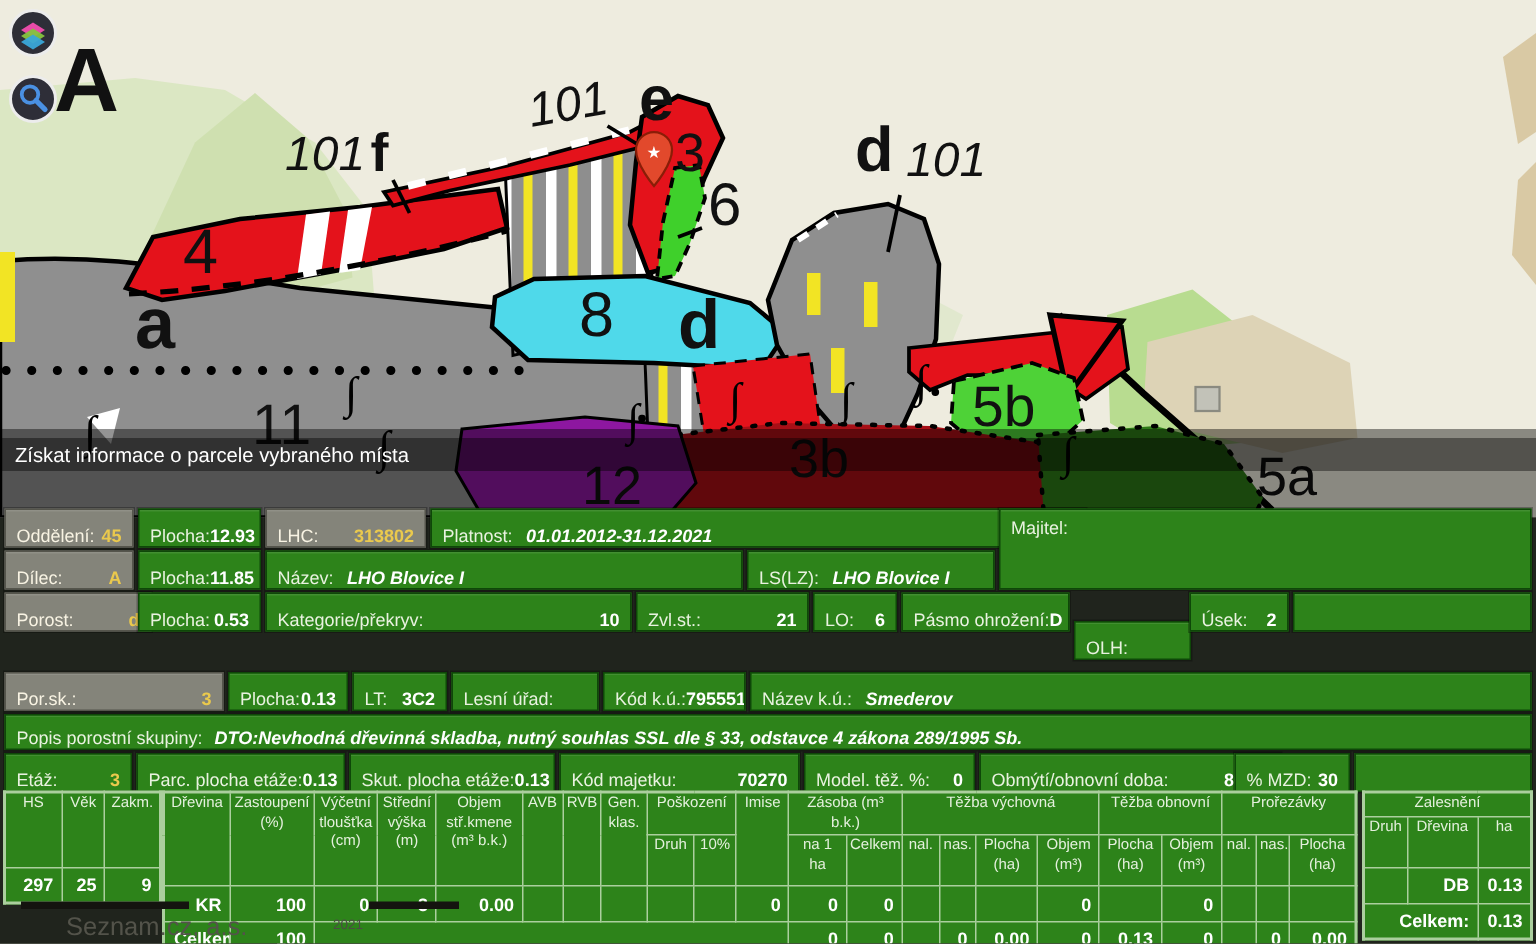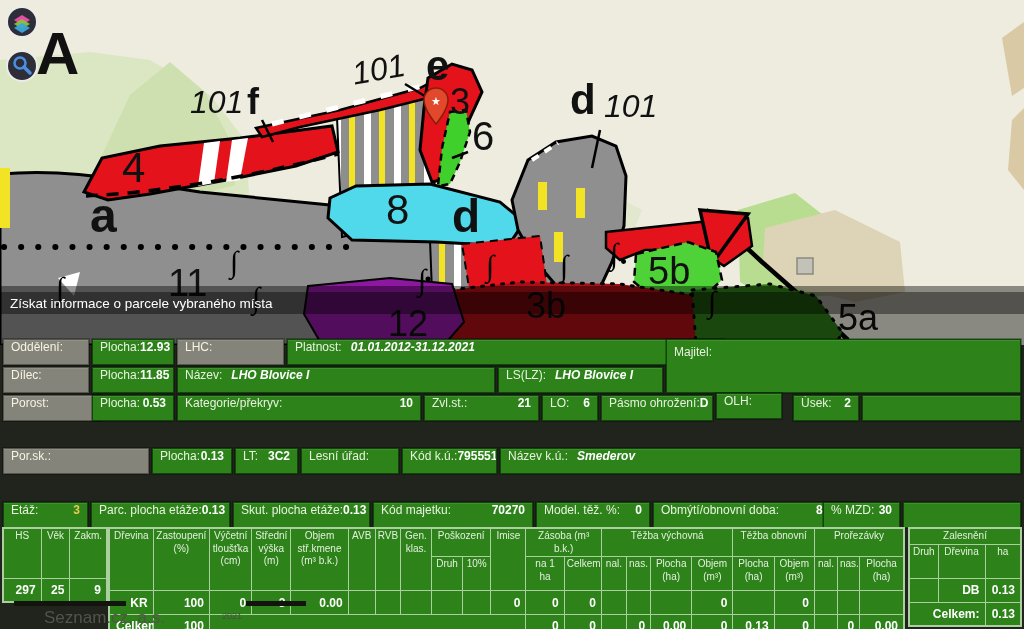--- a/index.html
+++ b/index.html
@@ -1,20 +1,20 @@
 <!DOCTYPE html>
 <html><head>
 <meta charset="utf-8">
 <style>
   html,body{margin:0;padding:0;background:#20241d;}
   .stage{position:relative;width:1024px;height:629px;overflow:hidden;background:#20241d;
          font-family:"Liberation Sans",sans-serif;}
   .map{position:absolute;left:0;top:0;}
   
-  .cell{position:absolute;height:26px;box-sizing:border-box;display:flex;align-items:flex-start;
+  .cell{position:absolute;height:26px;box-sizing:border-box;display:flex;align-items:flex-end;
         padding:0 7px;font-size:12px;background:#2d831a;border:1px solid #0e4708;
         box-shadow:inset 0 1px 0 rgba(255,255,255,.10), 0 0 0 1px rgba(0,0,0,.28);
         color:#e9f2e0;white-space:nowrap;overflow:hidden;}
   .cell.gray{background:#84847a;border-color:#55554c;color:#f8f3e3;}
   .lbl{white-space:nowrap;}
   .val{margin-left:auto;font-weight:bold;color:#ffffff;white-space:nowrap;}
   .val.inline{margin-left:9px;font-style:italic;}
   .cell.gray .val{color:#eac94d;margin-top:25px;}
   .val.gold{color:#eac94d;}
   
@@ -214,21 +214,21 @@
     <span class="val">21</span>
     </div>
   <div class="cell" style="left:542px;top:395px;width:56px">
     <span class="lbl">LO:</span>
     <span class="val">6</span>
     </div>
   <div class="cell" style="left:601px;top:395px;width:112px">
     <span class="lbl">Pásmo ohrožení:</span>
     <span class="val">D</span>
     </div>
-  <div class="cell" style="left:716px;top:393px;width:66px">
+  <div class="cell" style="left:716px;top:414px;width:78px">
     <span class="lbl">OLH:</span>
     </div>
   <div class="cell" style="left:793px;top:395px;width:66px">
     <span class="lbl">Úsek:</span>
     <span class="val">2</span>
     </div>
   <div class="cell" style="left:862px;top:395px;width:159px"></div>
 
 
   <div class="cell gray" style="left:3px;top:448px;width:146px">
@@ -248,20 +248,24 @@
     </div>
   <div class="cell" style="left:402px;top:448px;width:95px">
     <span class="lbl">Kód k.ú.:</span>
     <span class="val">795551</span>
     </div>
   <div class="cell" style="left:500px;top:448px;width:521px">
     <span class="lbl">Název k.ú.:</span>
     <span class="val inline">Smederov</span>
     </div>
 
+  <div class="cell" style="left:3px;top:476px;width:1018px;height:24px">
+    <span class="lbl">Popis porostní skupiny:</span>
+    <span class="val inline" style="margin-left:8px">DTO:Nevhodná dřevinná skladba, nutný souhlas SSL dle § 33, odstavce 4 zákona 289/1995 Sb.</span>
+    </div>
 
   <div class="cell" style="left:3px;top:502px;width:85px">
     <span class="lbl">Etáž:</span>
     <span class="val gold">3</span>
     </div>
   <div class="cell" style="left:91px;top:502px;width:139px">
     <span class="lbl">Parc. plocha etáže:</span>
     <span class="val">0.13</span>
     </div>
   <div class="cell" style="left:233px;top:502px;width:137px">

